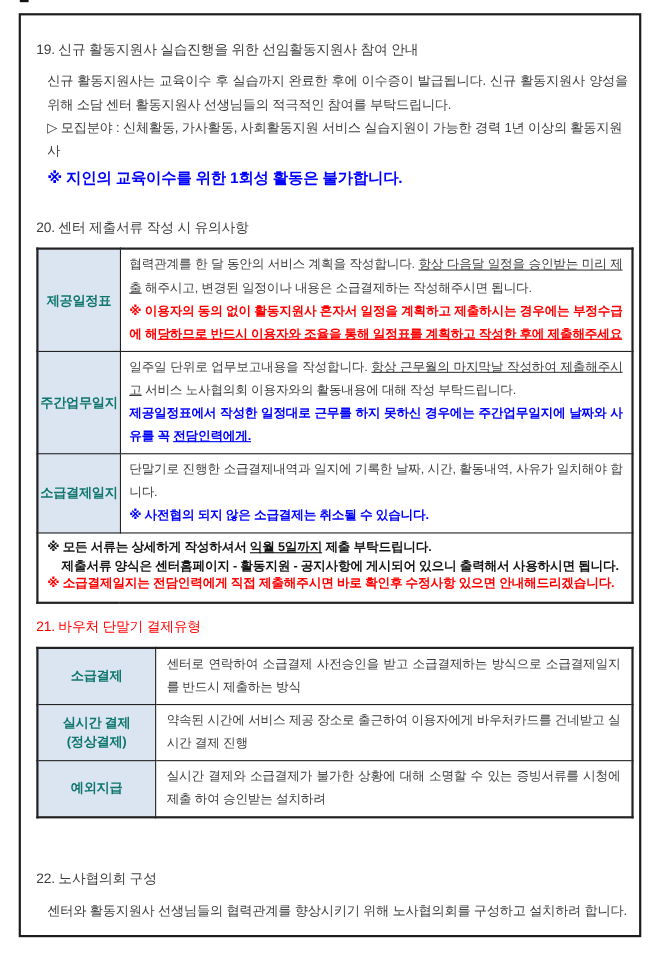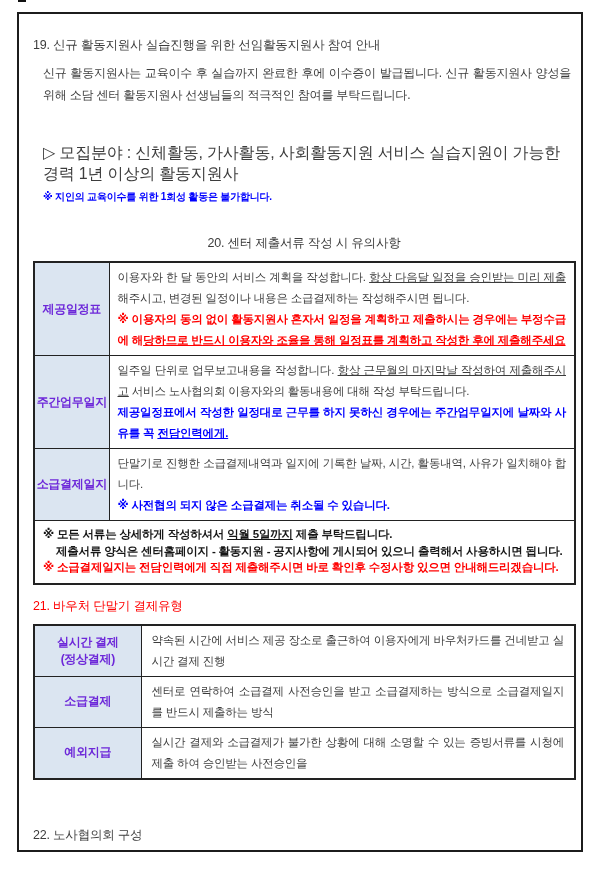--- a/index.html
+++ b/index.html
@@ -12,47 +12,47 @@
   .edge-mark{position:absolute;left:18px;top:0;width:8px;height:2px;background:#111;}
   .frame{
     position:absolute;left:17px;top:12px;width:566px;height:840px;
     border:2px solid #1c1c1c;box-sizing:border-box;
     padding:22px 6px 0 14px;overflow:hidden;
   }
   .sec-title{font-size:12.5px;color:#3c3c3c;line-height:18px;}
   .body-ind{padding-left:10px;padding-right:4px;}
   p{margin:0;}
   .bp{font-size:12px;line-height:22px;text-align:justify;}
-  .bl{font-size:16px;line-height:21px;margin-top:36px;}
-  .note-blue{color:#0000ff;font-weight:bold;font-size:10px;line-height:22px;margin-top:2px;}
+  .bl{font-size:12px;line-height:21px;}
+  .note-blue{color:#0000ff;font-weight:bold;font-size:14px;line-height:22px;margin-top:2px;}
   .b{font-weight:bold;}
   .red{color:#ff0000;}
   .blue{color:#0000ff;}
   .ul{text-decoration:underline;}
   .dark{color:#161616;}
 
   table.tbl{
     border-collapse:collapse;width:543px;table-layout:fixed;
     border:2px solid #222;
   }
   table.tbl td{border:1.5px solid #222;vertical-align:middle;box-sizing:border-box;}
   .th{
     background:#dbe5f1;font-weight:bold;text-align:center;
-    font-size:12px;color:#6d28d9;letter-spacing:-0.3px;
+    font-size:12px;color:#0f766e;letter-spacing:-0.3px;
   }
   .t20 .th{width:75px;}
   .t21 .th{width:107px;}
   .td{padding:4px 8px;}
   .cp{font-size:11.5px;line-height:21px;text-align:justify;}
   .tf{padding:5px 8px 7px 8px;}
   .tf .cp{line-height:16.5px;font-size:11.5px;}
   .ind{padding-left:13px;}
   .t21 td.td{padding:4px 10px;}
   .t21 tr{height:47px;}
-  .mt-s20{margin-top:26px;text-align:center;}
+  .mt-s20{margin-top:26px;}
   .mt-tbl{margin-top:9px;}
   .mt-s21{margin-top:12px;}
   .mt-s22{margin-top:46px;}
   .s19-p{margin-top:8px;}
   .s22-p{margin-top:9px;}
 </style>
 </head>
 <body>
 
 <div class="edge-mark"></div>
@@ -65,21 +65,21 @@
     <p class="bl">▷ 모집분야 : 신체활동, 가사활동, 사회활동지원 서비스 실습지원이 가능한 경력 1년 이상의 활동지원사</p>
     <p class="note-blue">※ 지인의 교육이수를 위한 1회성 활동은 불가합니다.</p>
   </div>
 
   <div class="sec-title mt-s20">20. 센터 제출서류 작성 시 유의사항</div>
   <table class="tbl t20 mt-tbl">
     <tbody>
         <tr>
       <td class="th">제공일정표</td>
       <td class="td">
-        <p class="cp"><span>이용자와 한 달 동안의 서비스 계획을 작성합니다. </span><span class="ul">항상 다음달 일정을 승인받는 미리 제출</span><span> 해주시고, 변경된 일정이나 내용은 소급결제하는 작성해주시면 됩니다.</span></p>
+        <p class="cp"><span>협력관계를 한 달 동안의 서비스 계획을 작성합니다. </span><span class="ul">항상 다음달 일정을 승인받는 미리 제출</span><span> 해주시고, 변경된 일정이나 내용은 소급결제하는 작성해주시면 됩니다.</span></p>
         <p class="cp red b"><span>※ 이용자의 동의 없이 활동지원사 혼자서 일정을 계획하고 제출하시는 경우에는 부정수급에 해</span><span class="ul">당하므로 반드시 이용자와 조율을 통해 일정표를 계획하고 작성한 후에 제출해주세요</span></p>
       </td>
     </tr>
     <tr>
       <td class="th">주간업무일지</td>
       <td class="td">
         <p class="cp"><span>일주일 단위로 업무보고내용을 작성합니다. </span><span class="ul">항상 근무월의 마지막날 작성하여 제출해주시고</span><span> 서비스 노사협의회 이용자와의 활동내용에 대해 작성 부탁드립니다.</span></p>
         <p class="cp blue b"><span>제공일정표에서 작성한 일정대로 근무를 하지 못하신 경우에는 주간업무일지에 날짜와 사유를 꼭 </span><span class="ul">전담인력에게.</span></p>
       </td>
     </tr>
@@ -97,38 +97,38 @@
         <p class="cp b red">※ 소급결제일지는 전담인력에게 직접 제출해주시면 바로 확인후 수정사항 있으면 안내해드리겠습니다.</p>
       </td>
     </tr>
   </tbody>
     </table>
 
   <div class="sec-title red mt-s21">21. 바우처 단말기 결제유형</div>
   <table class="tbl t21 mt-tbl">
     <tbody>
         <tr>
+      <td class="th">소급결제</td>
+      <td class="td">
+        <p class="cp">센터로 연락하여 소급결제 사전승인을 받고 소급결제하는 방식으로 소급결제일지를 반드시 제출하는 방식</p>
+      </td>
+    </tr>
+    <tr>
       <td class="th">
         <div>실시간 결제</div>
         <div>(정상결제)</div>
       </td>
       <td class="td">
         <p class="cp">약속된 시간에 서비스 제공 장소로 출근하여 이용자에게 바우처카드를 건네받고 실시간 결제 진행</p>
       </td>
     </tr>
     <tr>
-      <td class="th">소급결제</td>
-      <td class="td">
-        <p class="cp">센터로 연락하여 소급결제 사전승인을 받고 소급결제하는 방식으로 소급결제일지를 반드시 제출하는 방식</p>
-      </td>
-    </tr>
-    <tr>
       <td class="th">예외지급</td>
       <td class="td">
-        <p class="cp">실시간 결제와 소급결제가 불가한 상황에 대해 소명할 수 있는 증빙서류를 시청에 제출 하여 승인받는 사전승인을</p>
+        <p class="cp">실시간 결제와 소급결제가 불가한 상황에 대해 소명할 수 있는 증빙서류를 시청에 제출 하여 승인받는 설치하려</p>
       </td>
     </tr>
   </tbody>
     </table>
 
   <div class="sec-title mt-s22">22. 노사협의회 구성</div>
   <div class="body-ind">
     <p class="bp s22-p">센터와 활동지원사 선생님들의 협력관계를 향상시키기 위해 노사협의회를 구성하고 설치하려 합니다.</p>
 
   </div>

